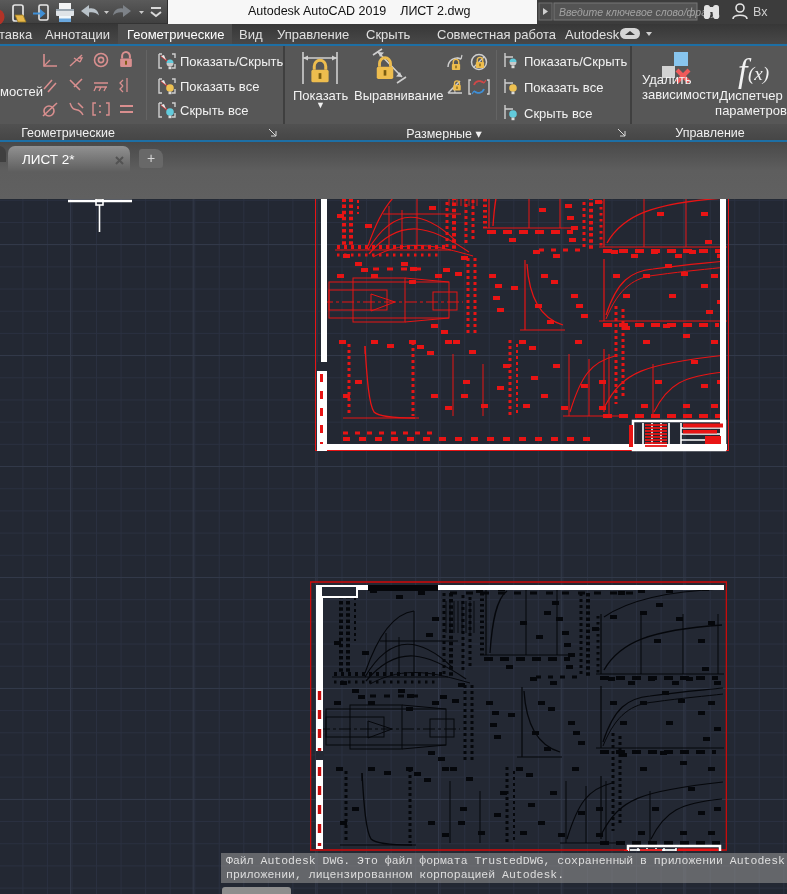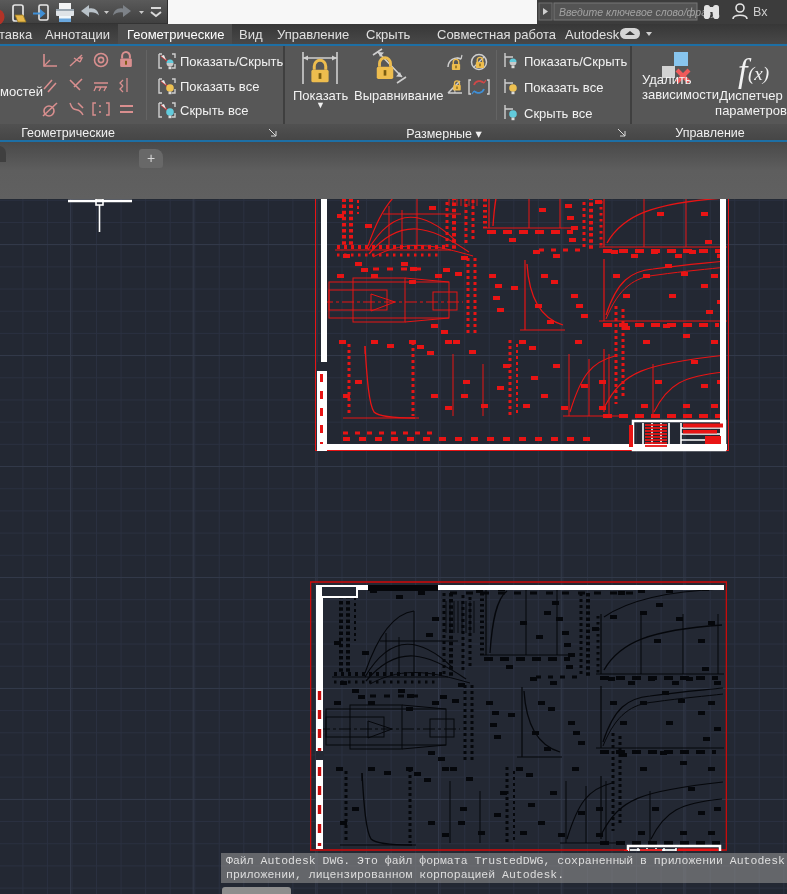--- a/index.html
+++ b/index.html
@@ -1,13 +1,14 @@
 <!DOCTYPE html>
 <html><head><meta charset="utf-8"><style>*{margin:0;padding:0;box-sizing:border-box}body{width:787px;height:894px;overflow:hidden;font-family:"Liberation Sans",sans-serif;background:#232833;position:relative}#titlebar{position:absolute;left:0;top:0;width:787px;height:24px;background:#f7f7f7}#qat{position:absolute;left:0;top:0;width:168px;height:24px;background:linear-gradient(#5a5a5a,#404040);border-right:1px solid #2e2e2e;border-bottom:1px solid #333}#tbright{position:absolute;left:537px;top:0;width:250px;height:24px;background:#3c3c3c}#titletext{position:absolute;left:248px;top:4px;font-size:12.5px;color:#111;white-space:pre}#tabrow{position:absolute;left:0;top:24px;width:787px;height:20px;background:linear-gradient(#373737,#484848);color:#e4e4e4;font-size:13px}#blueline1{position:absolute;left:0;top:44px;width:787px;height:2px;background:#1d6fa5}#ribbon{position:absolute;left:0;top:46px;width:787px;height:96px;background:#575757}#paneltitles{position:absolute;left:0;top:124px;width:787px;height:16px;background:linear-gradient(#515151,#464646);color:#f0f0f0;font-size:12.5px}#blueline2{position:absolute;left:0;top:140px;width:787px;height:2.5px;background:#1d6fa5}.ptitle{position:absolute;top:2px;text-align:center}.tab{position:absolute;top:2px;height:18px;line-height:18px}.rbtext{position:absolute;color:#f2f2f2;font-size:13px;white-space:nowrap}.sep{position:absolute;top:50px;width:1px;height:70px;background:#474747;border-right:1px solid #646464}.psep{position:absolute;top:46px;width:2px;height:96px;background:#3f3f3f}#filetabs{position:absolute;left:0;top:142px;width:787px;height:57px;background:linear-gradient(#494949,#5e5e5e 50%,#606060)}#ftab{position:absolute;left:8px;top:4px;width:122px;height:26px;background:linear-gradient(#919191,#5e5e5e);border-radius:7px 7px 0 0;color:#fff;font-size:13.5px}#plustab{position:absolute;left:139px;top:7px;width:24px;height:19px;background:#686868;border-radius:3px 8px 3px 3px;color:#d8d8d8;text-align:center;line-height:19px;font-size:14px}#lefttab{position:absolute;left:-8px;top:4px;width:14px;height:16px;background:#3f3f3f;border-radius:0 7px 0 0}#canvas{position:absolute;left:0;top:199px;width:787px;height:695px;overflow:hidden;background-color:#232833;background-image:linear-gradient(90deg,#323949 1px,transparent 1px),linear-gradient(#323949 1px,transparent 1px),linear-gradient(90deg,#2a3040 1px,transparent 1px),linear-gradient(#2a3040 1px,transparent 1px);background-size:122.7px 100%,100% 111px,24.55px 100%,100% 22.2px;background-position:70px 0,0 45px,22.4px 0,0 0.8px}#cmdtext{position:absolute;left:221px;top:654px;width:566px;height:30px;background:rgba(140,140,140,0.63);color:#dedede;font-family:"Liberation Mono",monospace;font-size:11.5px;line-height:14px;padding:1px 0 0 5px;white-space:pre}#cmdbtn{position:absolute;left:222px;top:688px;width:69px;height:7px;background:#8d8d8d;border-radius:3px 3px 0 0}</style></head><body>
 <div id="titlebar">
+    <div id="titletext">Autodesk AutoCAD 2019&nbsp;&nbsp;&nbsp;&nbsp;ЛИСТ 2.dwg</div>
     <div id="qat"></div>
     <svg width="168" height="24" viewBox="0 0 168 24" style="position:absolute;left:0;top:2">
       <circle cx="-3.5" cy="15" r="8" fill="#b23327"></circle>
       <g transform="translate(12,3)">
         <rect x="1" y="0" width="10" height="16" rx="2" fill="none" stroke="#e4e4e4" stroke-width="1.7"></rect>
         <path d="M3,10 L11,10 L14,17 L6,17 Z" fill="#e8b84a" stroke="#9a7a20" stroke-width="0.8"></path>
       </g>
       <g transform="translate(33,3)">
         <rect x="6" y="0" width="9" height="15" rx="1.5" fill="none" stroke="#e8e8e8" stroke-width="1.6"></rect>
         <path d="M0,7.5 h7 v-3.5 l5.5,4.5 l-5.5,4.5 v-3.5 h-7 z" fill="#3f8fd6"></path>
@@ -232,20 +233,26 @@
     <svg width="10" height="10" style="position:absolute;left:268px;top:4px">
       <path d="M1,1 L8,8 M8,3 V8 H3" stroke="#d9d9d9" fill="none"></path>
     </svg>
     <svg width="10" height="10" style="position:absolute;left:617px;top:4px">
       <path d="M1,1 L8,8 M8,3 V8 H3" stroke="#d9d9d9" fill="none"></path>
     </svg>
   </div>
 <div id="blueline2"></div>
 <div id="filetabs">
     <div id="lefttab"></div>
+    <div id="ftab">
+      <span style="position:absolute;left:14px;top:6px">ЛИСТ 2*</span>
+      <svg width="11" height="11" style="position:absolute;left:106px;top:9px">
+        <path d="M2,2 L9,9 M9,2 L2,9" stroke="#535353" stroke-width="2"></path>
+      </svg>
+    </div>
     <div id="plustab">+</div>
   </div>
 <div id="canvas">
     <svg width="240" height="60" viewBox="0 0 240 60" style="position:absolute;left:0;top:0">
       <line x1="68" y1="2" x2="132" y2="2" stroke="#fff" stroke-width="2.4"></line>
       <rect x="96" y="0" width="7" height="6" fill="none" stroke="#fff" stroke-width="1.6"></rect>
       <line x1="99.5" y1="6" x2="99.5" y2="33" stroke="#fff" stroke-width="1.6"></line>
     </svg>
     <svg width="417" height="270" viewBox="0 0 417 270" style="position:absolute;left:313px;top:-15px">
       <g fill="none" stroke="currentColor" style="color:#e81414" transform="translate(0,-30)">

